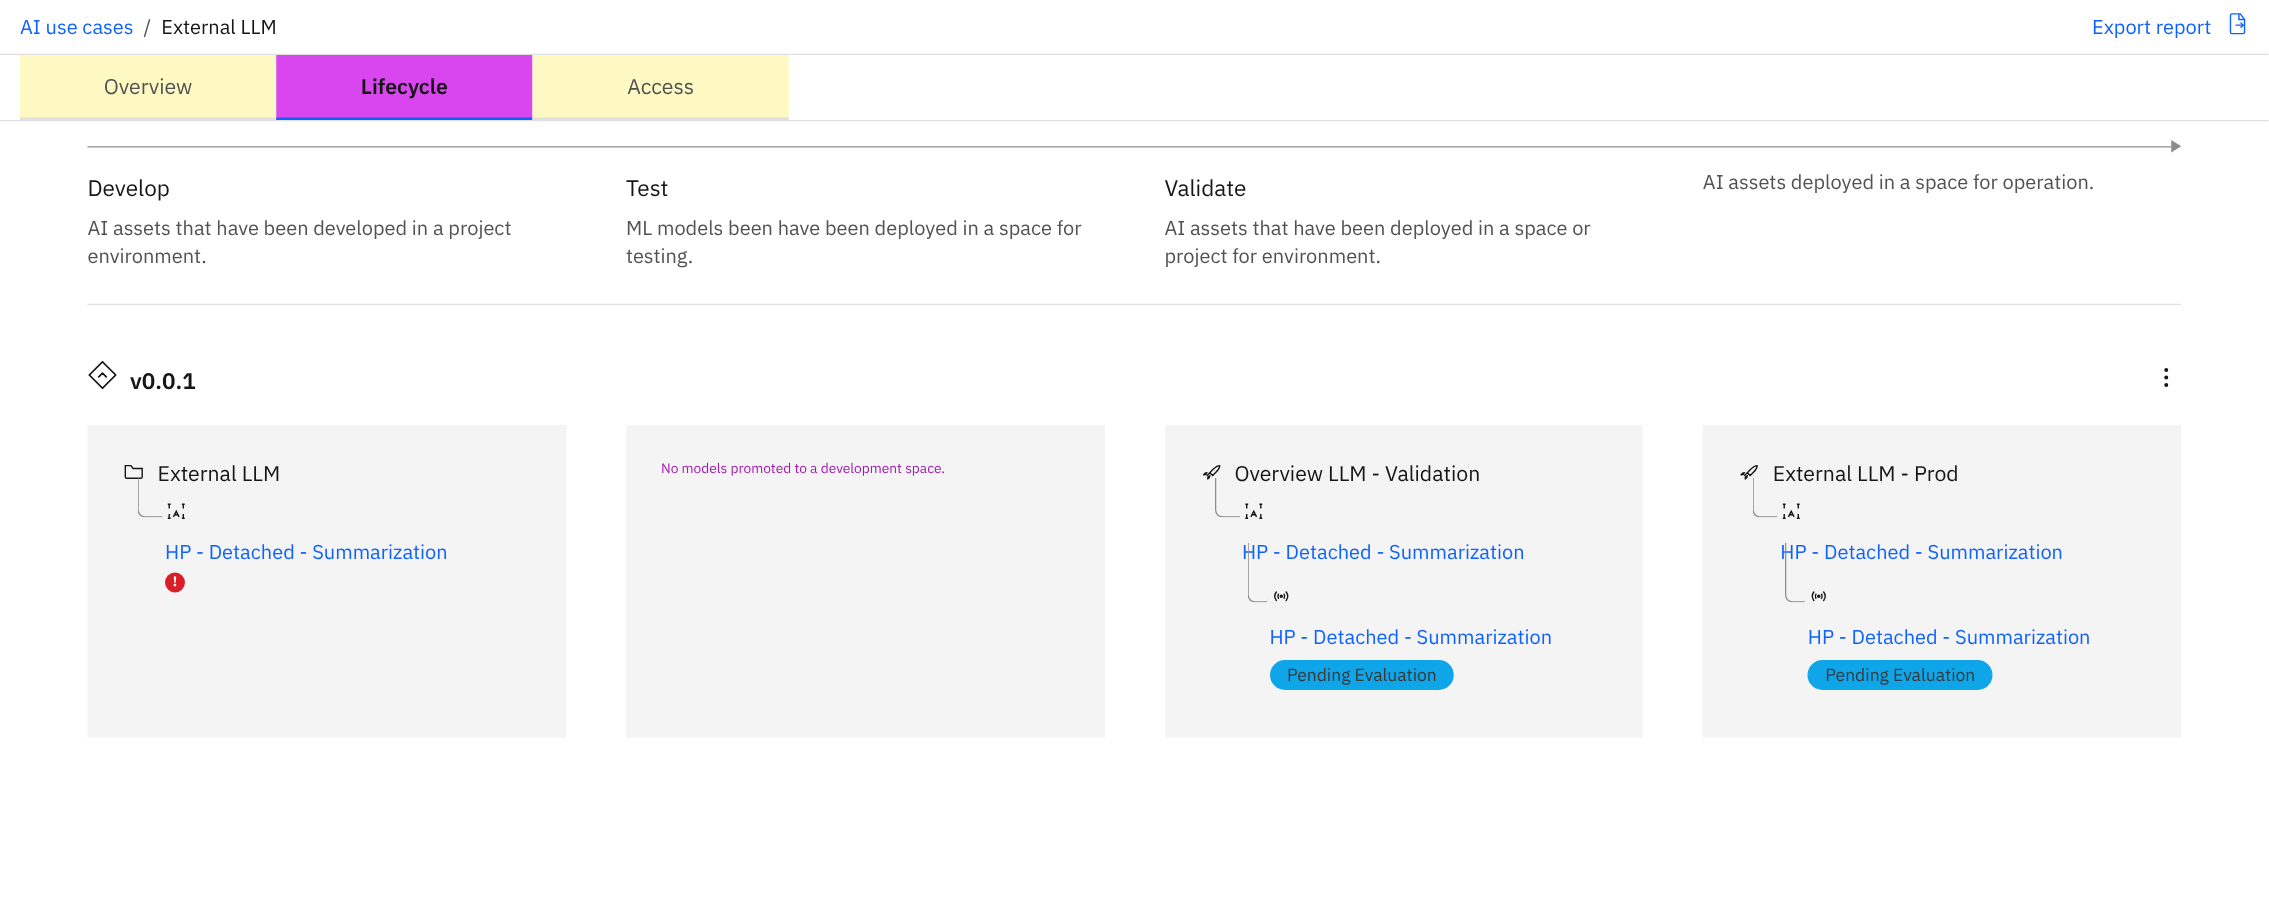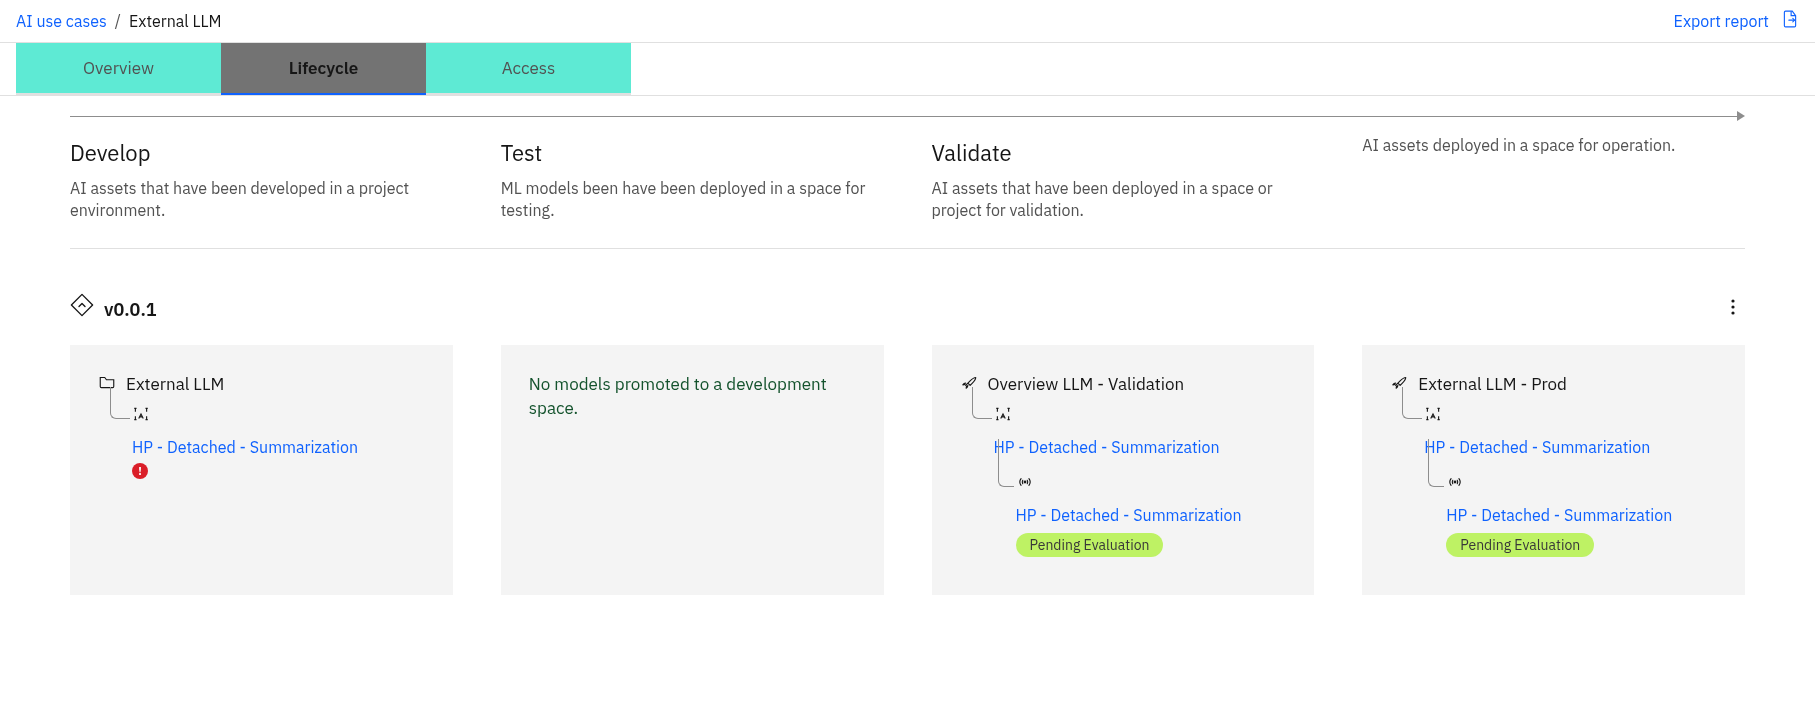--- a/index.html
+++ b/index.html
@@ -47,28 +47,28 @@
     padding-left: 16px;
     margin-top: 0;
   }
   .tab {
     padding: 14px 0;
     width: 205px;
     font-size: 17px;
     color: #525252;
     border-bottom: 2px solid transparent;
     cursor: pointer;
-    background:#5eead4;
+    background:#fef9c3;
     text-align:center;
   }
   .tab.active {
     color: #161616;
     font-weight: 600;
     border-bottom-color: #0f62fe;
-    background:#737373;
+    background:#d946ef;
   }
   .tab:not(.active){ border-bottom:2px solid #e0e0e0;}
 
   .content {
     padding: 0 70px 40px 70px;
     position: relative;
   }
 
   
   .arrowline {
@@ -93,21 +93,21 @@
   }
 
   
   .stages {
     display: grid;
     grid-template-columns: repeat(4, 1fr);
     column-gap: 48px;
     margin-bottom: 10px;
   }
   .stage h3 {
-    font-size: 22px;
+    font-size: 18px;
     font-weight: 400;
     margin: 4px 0 10px 0;
     color: #161616;
   }
   .stage p {
     font-size: 16px;
     color: #525252;
     margin: 0 0 20px 0;
     line-height: 1.4;
   }
@@ -144,22 +144,22 @@
     display: grid;
     grid-template-columns: repeat(4, 1fr);
     column-gap: 48px;
   }
   .card {
     background: #f4f4f4;
     min-height: 250px;
     padding: 28px 28px 24px 28px;
   }
   .card .placeholder {
-    color: #14532d;
-    font-size: 17px;
+    color: #a21caf;
+    font-size: 11px;
     line-height: 1.4;
   }
 
   .node {
     display: flex;
     align-items: flex-start;
     gap: 10px;
   }
   .node .icon { flex-shrink:0; }
   .node .icon svg { width: 18px; height: 18px; }
@@ -213,21 +213,21 @@
     border-radius:50%;
     color:#fff;
     font-size:11px;
     font-weight:700;
     margin-top:4px;
     margin-left:0px;
   }
 
   .badge {
     display:inline-block;
-    background:#bef264;
+    background:#0ea5e9;
     color:#393939;
     border-radius:12px;
     padding:3px 14px;
     font-size:14px;
     margin-top:6px;
   }
 
   .nested {
     margin-left: 22px;
     margin-top: 16px;
@@ -283,21 +283,21 @@
     <div class="stage">
       <h3>Develop</h3>
       <p>AI assets that have been developed in a project environment.</p>
     </div>
     <div class="stage">
       <h3>Test</h3>
       <p>ML models been have been deployed in a space for testing.</p>
     </div>
     <div class="stage">
       <h3>Validate</h3>
-      <p>AI assets that have been deployed in a space or project for validation.</p>
+      <p>AI assets that have been deployed in a space or project for environment.</p>
     </div>
     <div class="stage">
       <p>AI assets deployed in a space for operation.</p>
     </div>
     <div class="stage-sep"></div>
   </div>
 
   <div class="version-row">
     <div class="left">
       <span class="version-icon">

